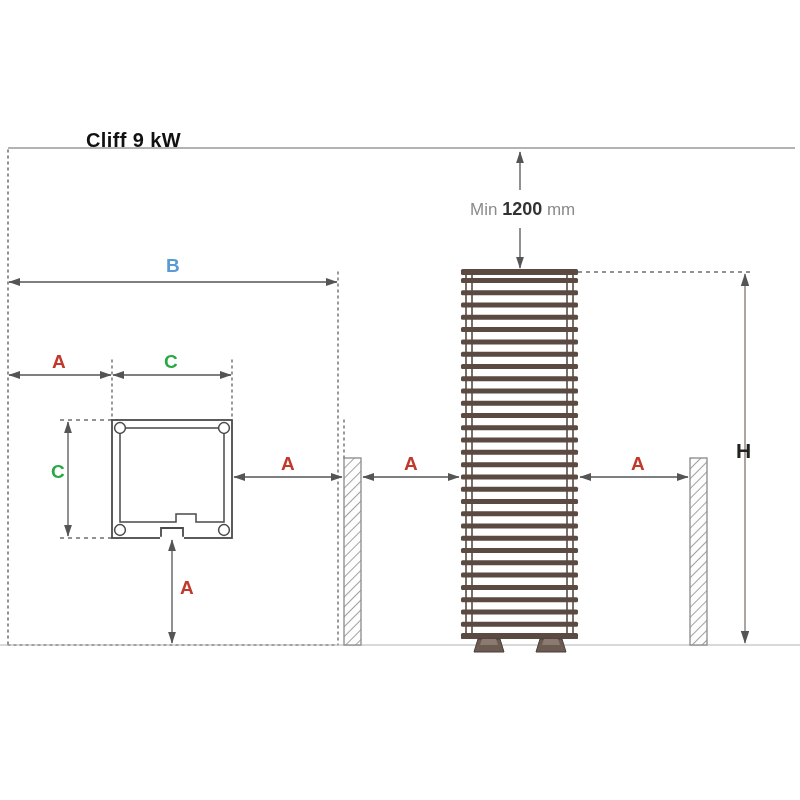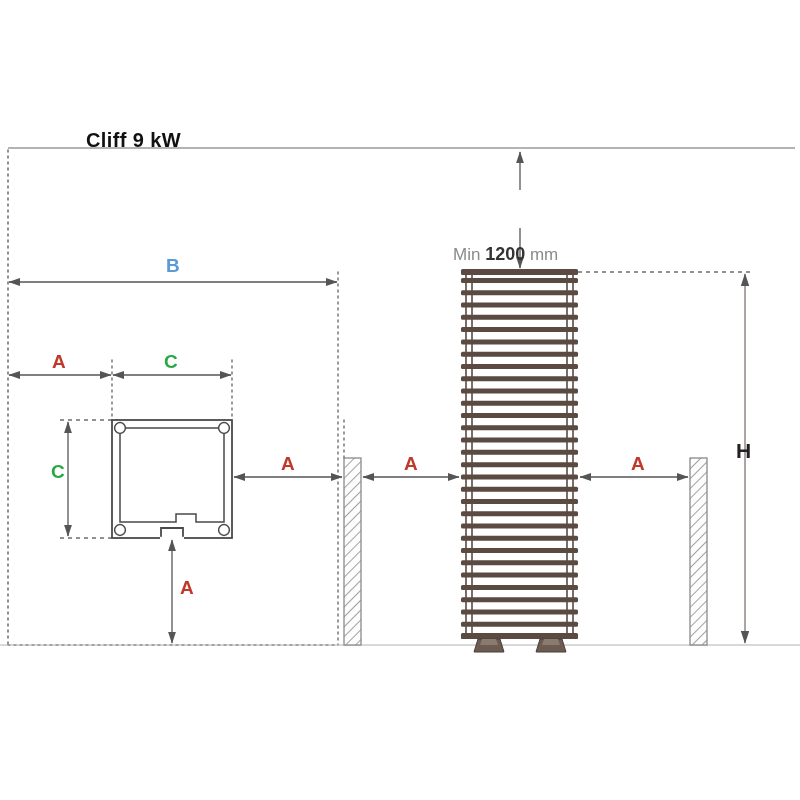--- a/index.html
+++ b/index.html
@@ -38,27 +38,26 @@
     font-size: 20px;
     font-weight: bold;
     color: #111111;
     letter-spacing: 0.4px;
     font-family: "Liberation Sans", sans-serif;
     white-space: nowrap;
   }
   .dim-letter { font-size: 19px; }
   #min-note {
     position: absolute;
-    left: 453px;
+    left: 470px;
     top: 199px;
     font-size: 17px;
     color: #8b8b8b;
     font-family: "Liberation Sans", sans-serif;
     white-space: nowrap;
-    margin-top: 45px;
   }
   #min-note .strong {
     color: #333333;
     font-weight: bold;
     font-size: 18px;
   }
 </style>
 </head>
 <body>
 

